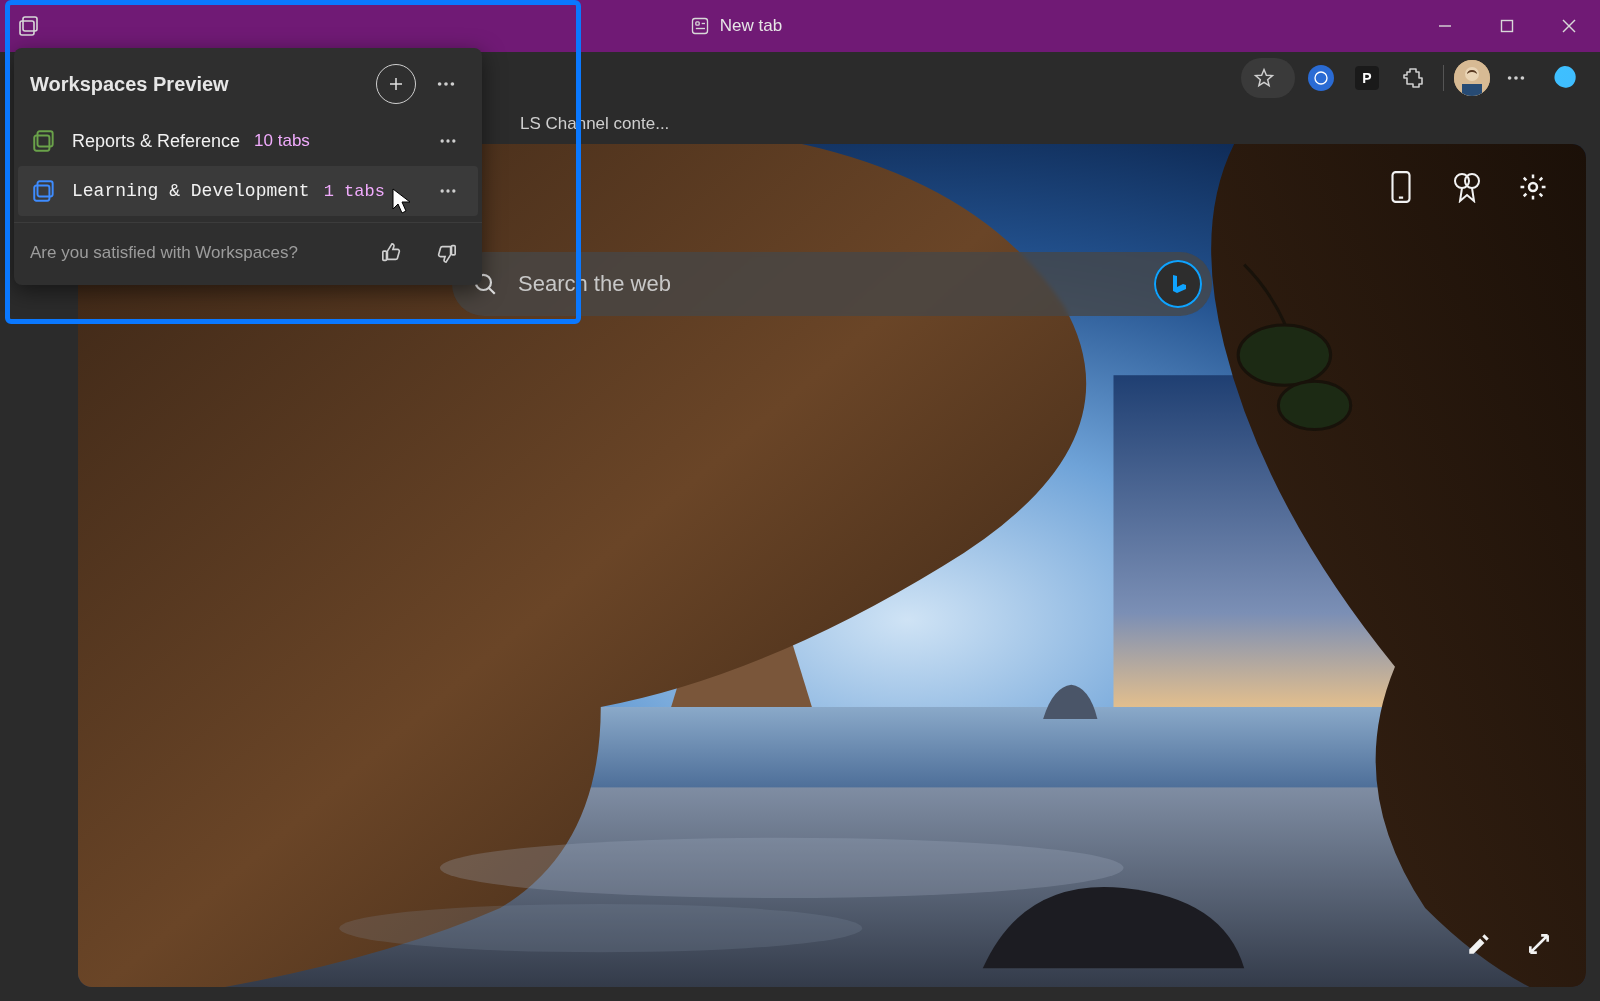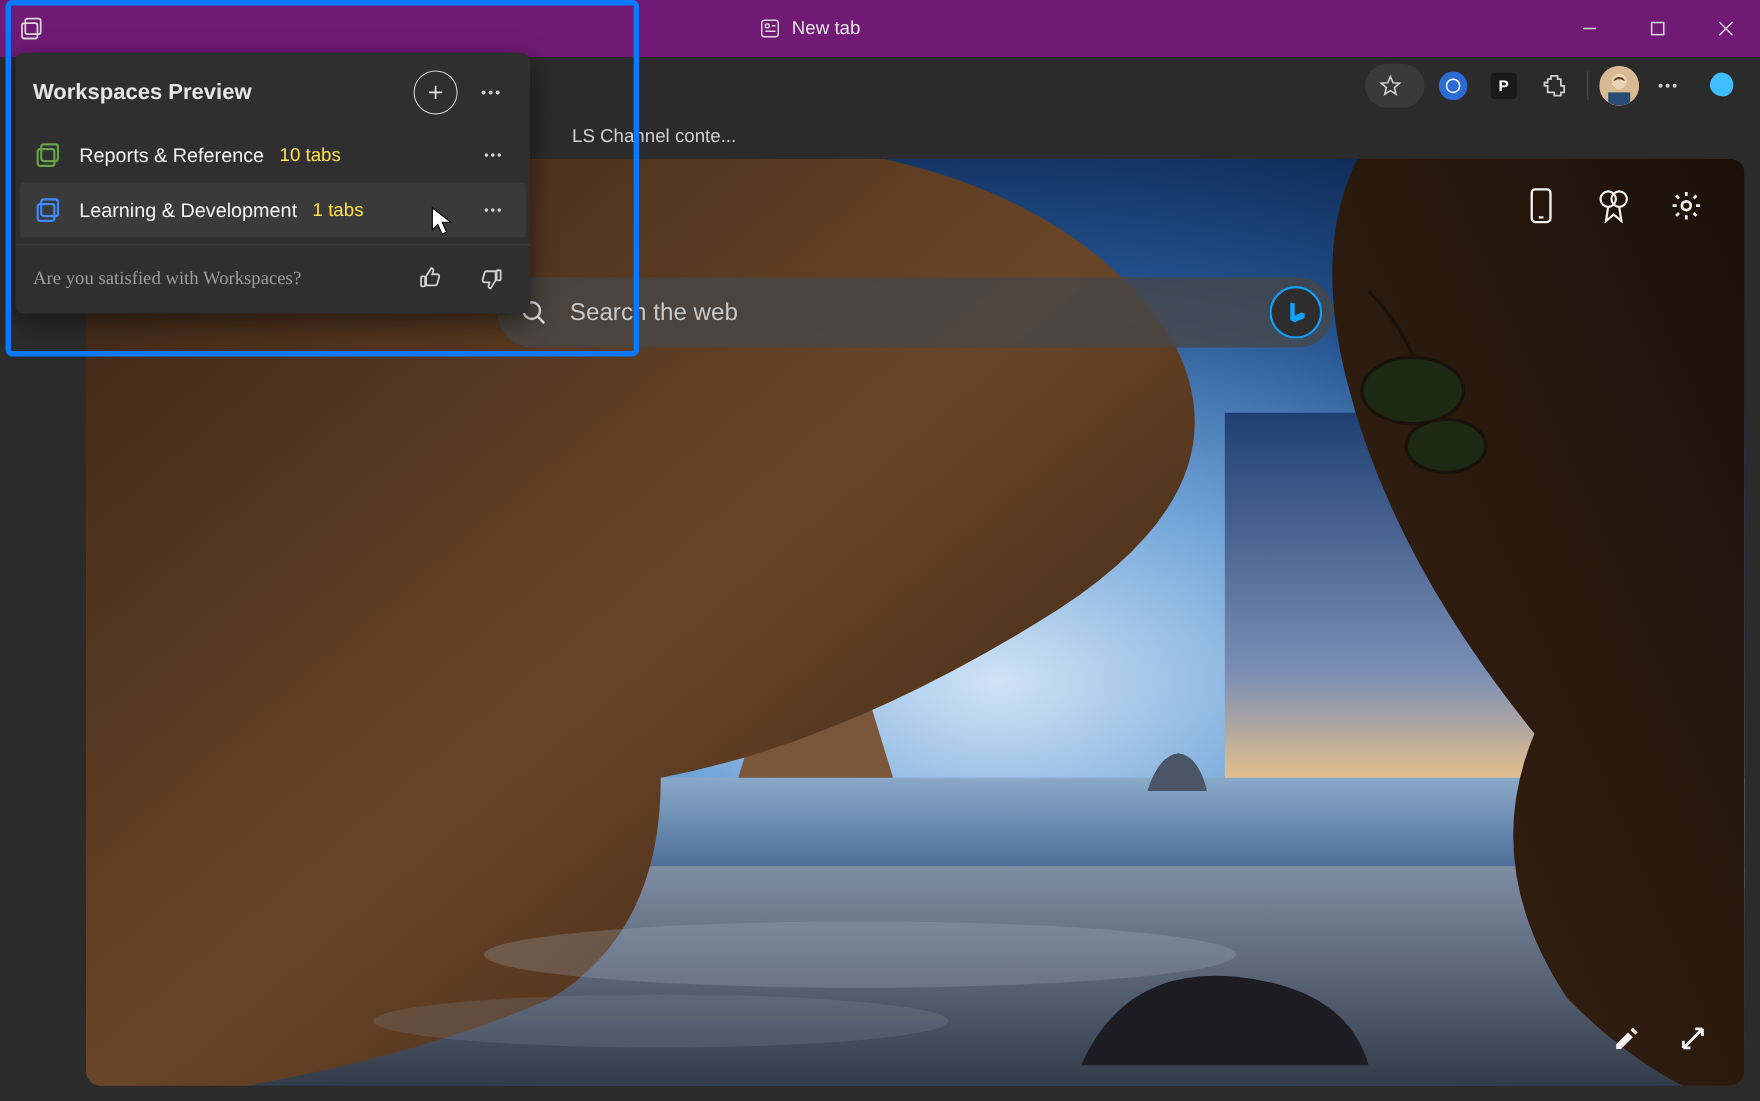--- a/index.html
+++ b/index.html
@@ -113,37 +113,37 @@
   .wp-title { font-size: 20px; font-weight: 600; flex: 1; }
   .wp-tool {
     width: 40px; height: 40px; border-radius: 50%; display: flex;
     align-items: center; justify-content: center; cursor: pointer;
   }
 
   .wp-item {
     display: flex; align-items: center; gap: 14px; height: 50px;
     padding: 0 16px; cursor: pointer;
   }
-  .wp-item.hovered { background: #3a3a3a; border-radius: 4px; margin: 0 4px; padding: 0 12px; }
+  .wp-item.hovered { background: #3a3a3a; border-radius: 4px; margin: 0 4px; padding: 0 12px; font-family: Liberation Mono, monospace; }
   .wp-item-icon {
     width: 28px; height: 28px; display: flex; align-items: center; justify-content: center;
   }
   .wp-name { font-size: 18px; color: #f1f1f1; }
-  .wp-count { font-size: 17px; color: #fde047; }
+  .wp-count { font-size: 17px; color: #f0abfc; }
   .wp-item-spacer { flex: 1; }
   .wp-item-more {
     width: 36px; height: 36px; display: flex; align-items: center; justify-content: center;
     cursor: pointer; color: #cfcfcf;
   }
 
   .wp-feedback {
     display: flex; align-items: center; padding: 10px 16px 2px 16px; gap: 14px;
     border-top: 1px solid #3c3c3c; margin-top: 6px;
   }
-  .wp-feedback-text { flex: 1; color: #9c9c9c; font-size: 17px; font-family: Liberation Serif, serif; }
+  .wp-feedback-text { flex: 1; color: #9c9c9c; font-size: 17px; }
   .wp-thumb {
     width: 40px; height: 40px; display: flex; align-items: center; justify-content: center;
     cursor: pointer; color: #cfcfcf;
   }
 
   
   .blue-highlight {
     position: absolute; top: 0px; left: 5px; width: 576px; height: 324px;
     border: 5px solid #0a78ff; border-radius: 6px; pointer-events: none; z-index: 200;
   }

